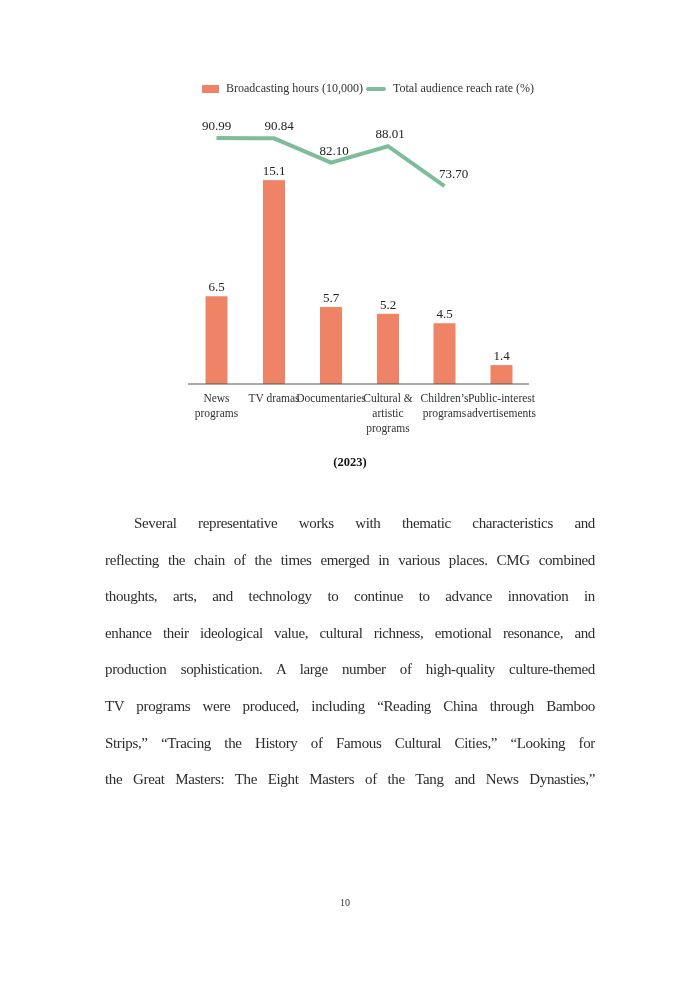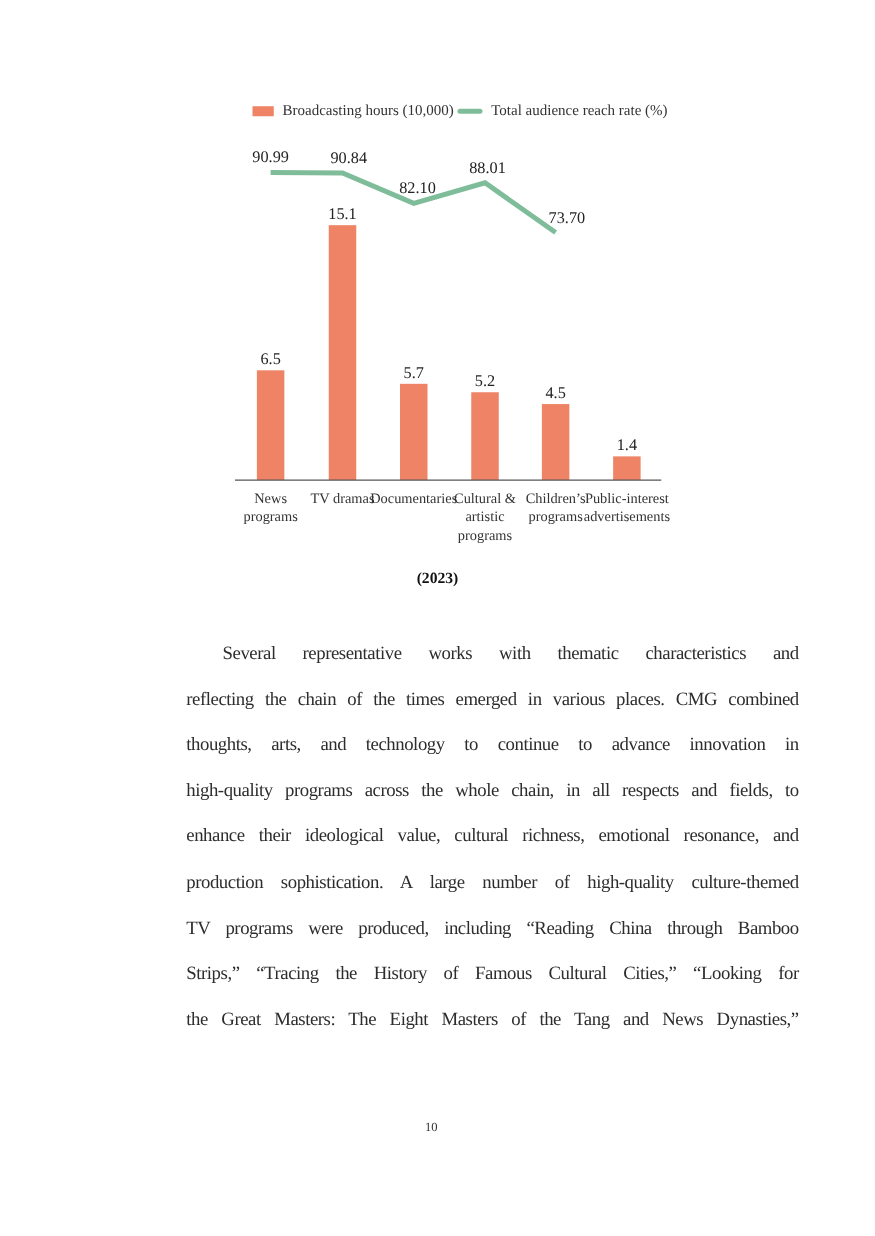--- a/index.html
+++ b/index.html
@@ -15,21 +15,21 @@
   .swatch-line { width:20px; height:4px; border-radius:2px; display:inline-block; }
   
   .chart-svg { position:absolute; left:0; top:0; }
   
   .caption { position:absolute; left:0; width:700px; text-align:center;
              font-weight:bold; font-size:12.5px; color:#111; }
   .caption-1 { top:443px; }
   .caption-2 { top:455px;font-family:Liberation Serif, serif; }
   
   .body-text { position:absolute; left:105px; top:505px; width:490px;
-               font-size:15px; letter-spacing:-0.35px; color:#2d2d2d;margin-left:44px; }
+               font-size:15px; letter-spacing:-0.35px; color:#2d2d2d; }
   .body-line { height:36.6px; line-height:36.6px; text-align:justify;
                text-align-last:justify; -moz-text-align-last:justify; }
   .body-line.indent { text-indent:29px; }
   .seg-italic { font-style:italic; }
   
   .page-number { position:absolute; left:0; top:897px; width:690px; text-align:center;
                  font-size:10px; color:#333; }
 </style>
 </head>
 <body>
@@ -74,21 +74,20 @@
       <text x="444.5" y="402" text-anchor="middle" fill="#333" font-size="11.5" font-family="Liberation Serif, DejaVu Serif, serif"><tspan x="444.5" y="402">Children’s</tspan><tspan x="444.5" y="417">programs</tspan></text>
       <text x="501.5" y="402" text-anchor="middle" fill="#333" font-size="11.5" font-family="Liberation Serif, DejaVu Serif, serif"><tspan x="501.5" y="402">Public-interest</tspan><tspan x="501.5" y="417">advertisements</tspan></text>
     </svg>
 
   <div class="caption caption-2">(2023)</div>
 
   <div class="body-text">
       <div class="body-line indent"><span>Several representative works with thematic characteristics and</span></div>
       <div class="body-line"><span>reflecting the chain of the times emerged in various places. CMG combined</span></div>
       <div class="body-line"><span>thoughts, arts, and technology to continue to advance innovation in</span></div>
-      <div class="body-line"><span>high-quality programs across the whole chain, in all respects and fields, to</span></div>
       <div class="body-line"><span>enhance their ideological value, cultural richness, emotional resonance, and</span></div>
       <div class="body-line"><span>production sophistication. A large number of high-quality culture-themed</span></div>
       <div class="body-line"><span>TV programs were produced, including “Reading China through Bamboo</span></div>
       <div class="body-line"><span>Strips,” “Tracing the History of Famous Cultural Cities,” “Looking for</span></div>
       <div class="body-line"><span>the Great Masters: The Eight Masters of the Tang and News Dynasties,”</span></div>
     </div>
 
   <div class="page-number">10</div>
 </div>
 

